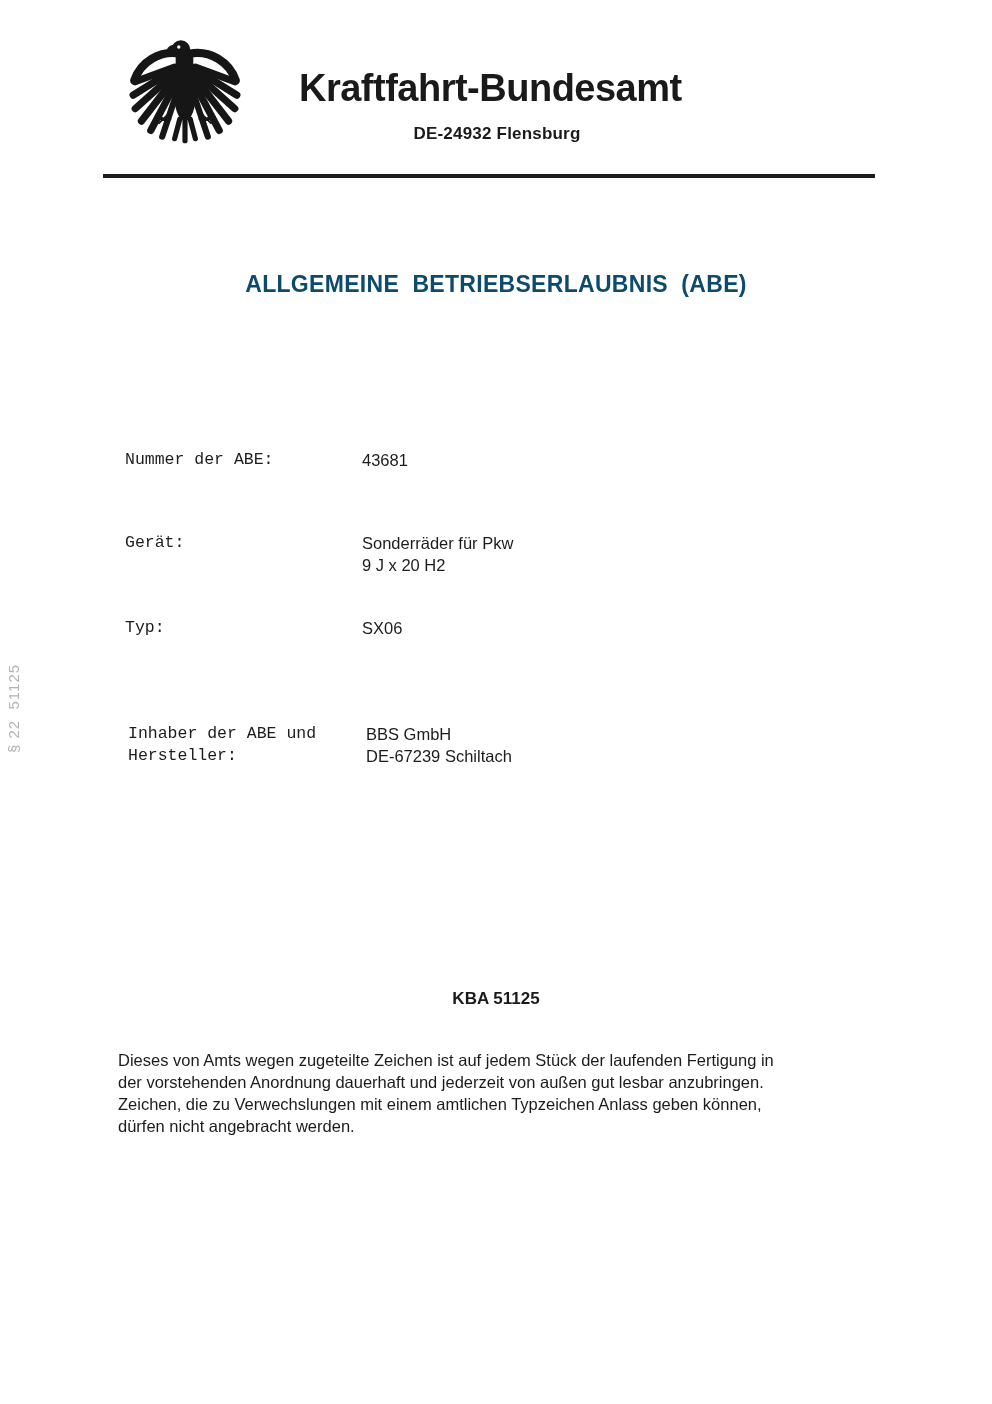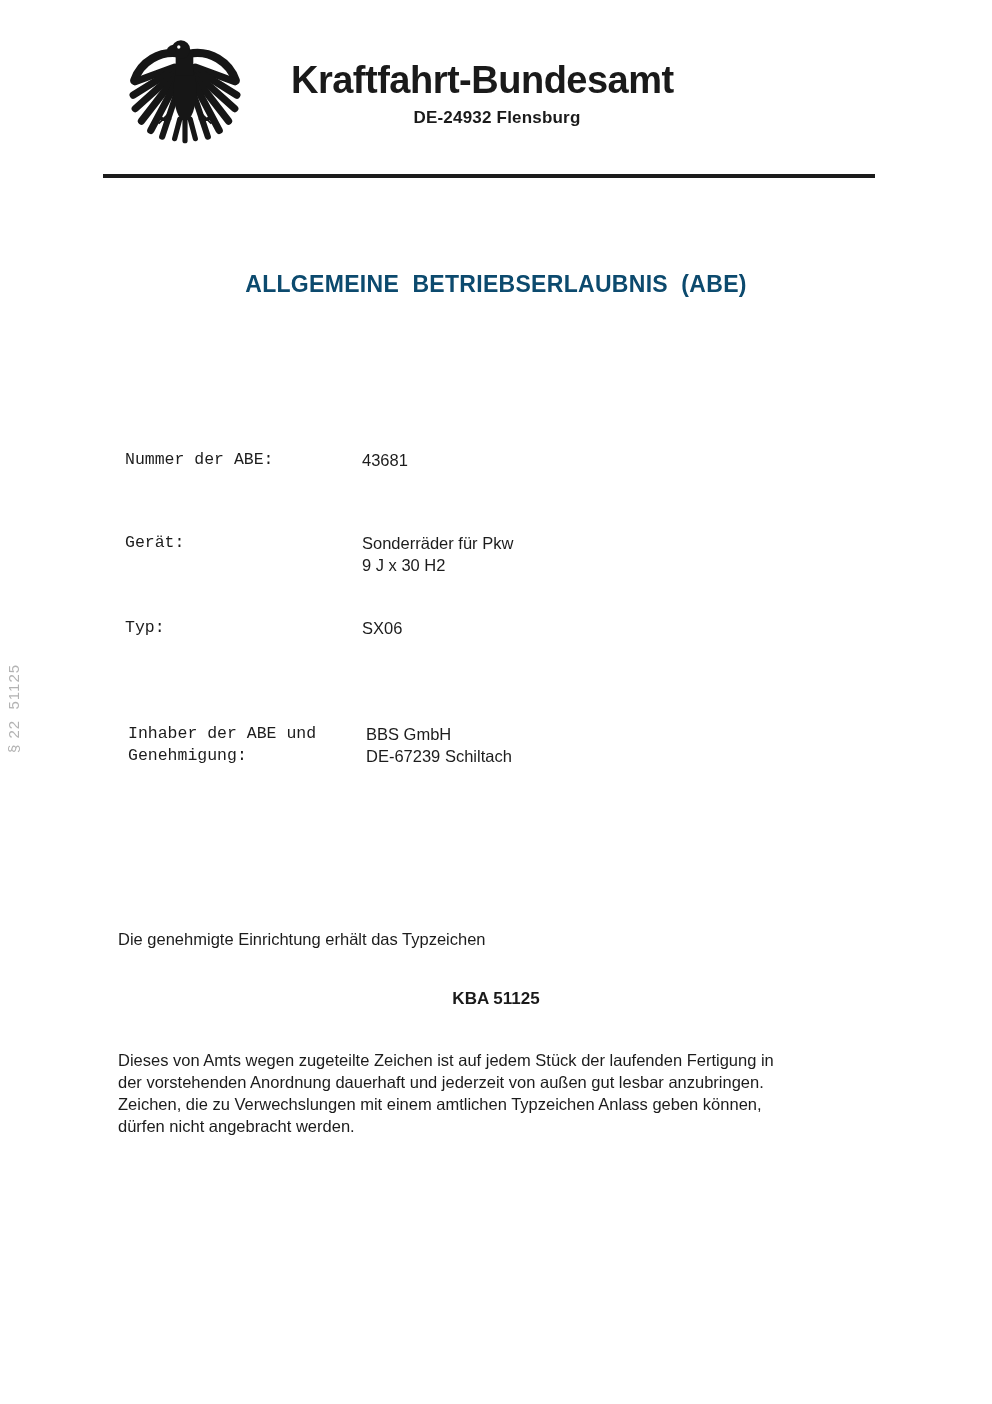--- a/index.html
+++ b/index.html
@@ -30,21 +30,21 @@
   .logo-wrap svg { width: 100%; height: 100%; display: block; }
 
   .header-text {
     position: absolute;
     left: 287px;
     top: 54px;
     width: 420px;
     text-align: left;
   }
   .agency-name {
-    margin: 4px;
+    margin: 12px;
     font-size: 38px;
     font-weight: bold;
     letter-spacing: -0.5px;
     line-height: 1.2;
     white-space: nowrap;
     color: #1a1a1a;
   }
   .agency-address {
     margin-top: 2px;
     font-size: 17px;
@@ -201,37 +201,36 @@
 
 
   <div class="field-row row-nummer">
     <div class="field-label">Nummer der ABE:</div>
     <div class="field-value">43681</div>
   </div>
 
   <div class="field-row row-geraet">
     <div class="field-label">Gerät:</div>
     <div class="field-value">Sonderräder für Pkw
-9 J x 30 H2</div>
+9 J x 20 H2</div>
   </div>
 
   <div class="field-row row-typ">
     <div class="field-label">Typ:</div>
     <div class="field-value">SX06</div>
   </div>
 
   <div class="field-row row-inhaber">
     <div class="field-label">Inhaber der ABE und
-Genehmigung:</div>
+Hersteller:</div>
     <div class="field-value">BBS GmbH
 DE-67239 Schiltach</div>
   </div>
 
 
-  <p class="para para-intro">Die genehmigte Einrichtung erhält das Typzeichen</p>
 
   <div class="type-mark">KBA 51125</div>
 
   <p class="para para-obligation">Dieses von Amts wegen zugeteilte Zeichen ist auf jedem Stück der laufenden Fertigung in
 der vorstehenden Anordnung dauerhaft und jederzeit von außen gut lesbar anzubringen.
 Zeichen, die zu Verwechslungen mit einem amtlichen Typzeichen Anlass geben können,
 dürfen nicht angebracht werden.</p>
 
 </div>
 

